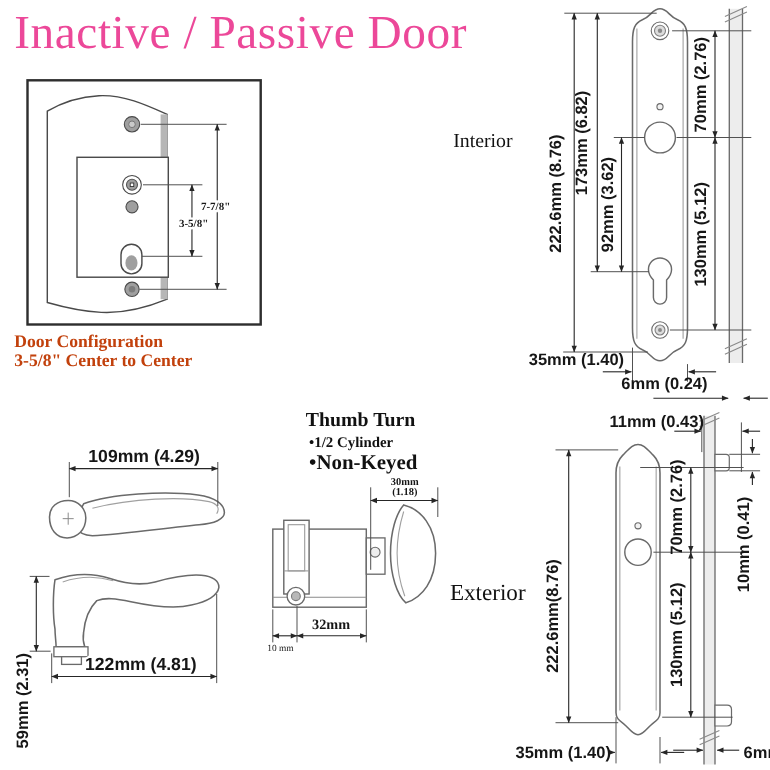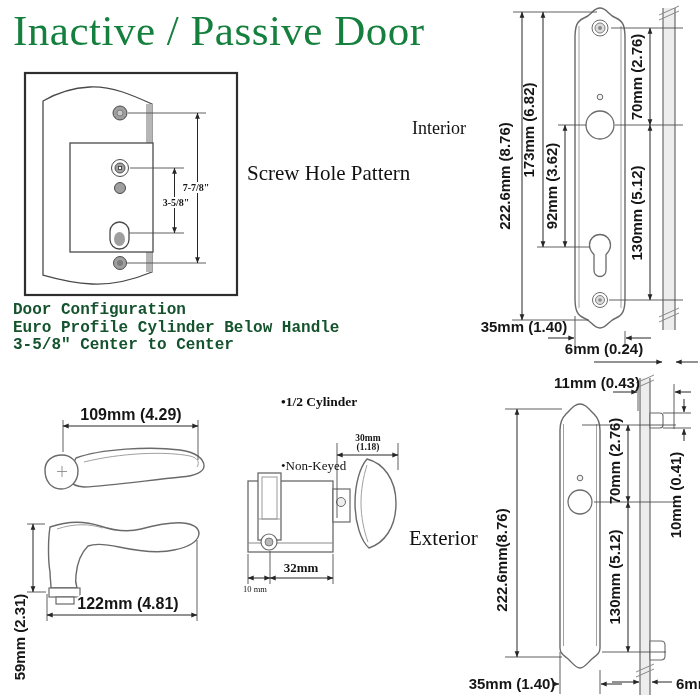--- a/index.html
+++ b/index.html
@@ -1,30 +1,30 @@
 <!DOCTYPE html>
 <html><head>
 <meta charset="utf-8">
 <style>
   html,body{margin:0;padding:0;background:#fff;}
   #page{position:relative;width:700px;height:700px;background:#fff;overflow:hidden;
         font-family:"Liberation Serif","DejaVu Serif",serif;color:#111;}
   #drawing{position:absolute;left:0;top:0;}
   .hd{position:absolute;white-space:nowrap;}
-  #main-title{left:13px;top:6px;font-size:43px;letter-spacing:0.5px;color:#15803d;}
+  #main-title{left:13px;top:6px;font-size:43px;letter-spacing:0.5px;color:#ec4899;}
   #shp-heading{left:247px;top:161px;font-size:21px;}
   #interior-heading{left:412px;top:118px;font-size:18px;}
   #exterior-heading{left:409px;top:526px;font-size:21px;}
   #lever-heading{left:40px;top:384px;font-size:23px;}
   #tt-heading{left:278px;top:371px;font-size:18px;font-weight:bold;}
   #tt-b1{left:281px;top:394px;font-size:13.5px;font-weight:bold;}
-  #tt-b2{left:281px;top:410px;font-size:13px;font-weight:normal;margin-top:48px;}
+  #tt-b2{left:281px;top:410px;font-size:19px;font-weight:bold;}
   #door-config{position:absolute;left:13px;top:302px;
-     font-family:Liberation Mono, monospace;
-     font-size:16px;font-weight:700;line-height:17.5px;color:#14532d;}
+     font-family:Liberation Serif, serif;
+     font-size:16px;font-weight:700;line-height:17.5px;color:#c2410c;}
   
   text{fill:#161616;}
   .dim{font-family:"Liberation Sans","DejaVu Sans",sans-serif;font-size:15px;font-weight:bold;}
   .dim-lg{font-family:"Liberation Sans","DejaVu Sans",sans-serif;font-size:16px;font-weight:bold;}
   .dim-sm{font-family:"Liberation Serif","DejaVu Serif",serif;font-size:10px;font-weight:bold;}
   .dim-tt{font-family:"Liberation Serif","DejaVu Serif",serif;font-size:13px;font-weight:bold;}
   .dim-ttsm{font-family:"Liberation Serif","DejaVu Serif",serif;font-size:9.5px;font-weight:bold;}
   .dim-tiny{font-family:"Liberation Serif","DejaVu Serif",serif;font-size:8.5px;}
   .halo{paint-order:stroke;stroke:#ffffff;stroke-width:4px;}
   .plate{fill:#fff;stroke:#6a6a6a;stroke-width:1.4;}
@@ -276,28 +276,27 @@
       </g>
       <text class="dim-ttsm" x="368" y="441" text-anchor="middle">30mm</text>
       <text class="dim-ttsm" x="368" y="450" text-anchor="middle">(1.18)</text>
       <text class="dim-tt" x="301" y="572" text-anchor="middle">32mm</text>
       <text class="dim-tiny" x="243" y="592" text-anchor="start">10 mm</text>
     </g>
   </svg>
 
   <div class="hd" id="main-title">Inactive / Passive Door</div>
 
-  <div class="hd" id="shp-heading">Screw Hole Pattern</div>
 
   <div class="hd" id="interior-heading">Interior</div>
 
   <div class="hd" id="exterior-heading">Exterior</div>
 
 
+  <div class="hd" id="tt-heading">Thumb Turn</div>
   <div class="hd" id="tt-b1">•1/2 Cylinder</div>
   <div class="hd" id="tt-b2">•Non-Keyed</div>
 
   <div id="door-config">
     <div>Door Configuration</div>
-    <div>Euro Profile Cylinder Below Handle</div>
     <div>3-5/8" Center to Center</div>
   </div>
 </div>
 
 </body></html>

